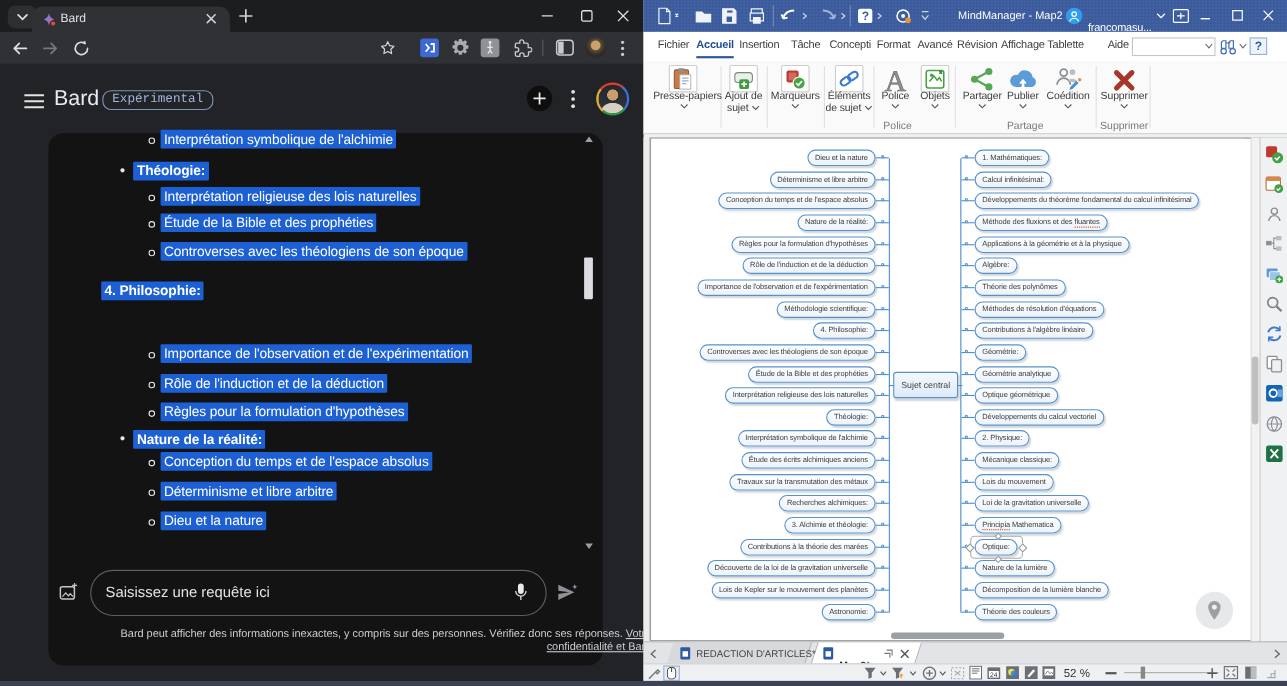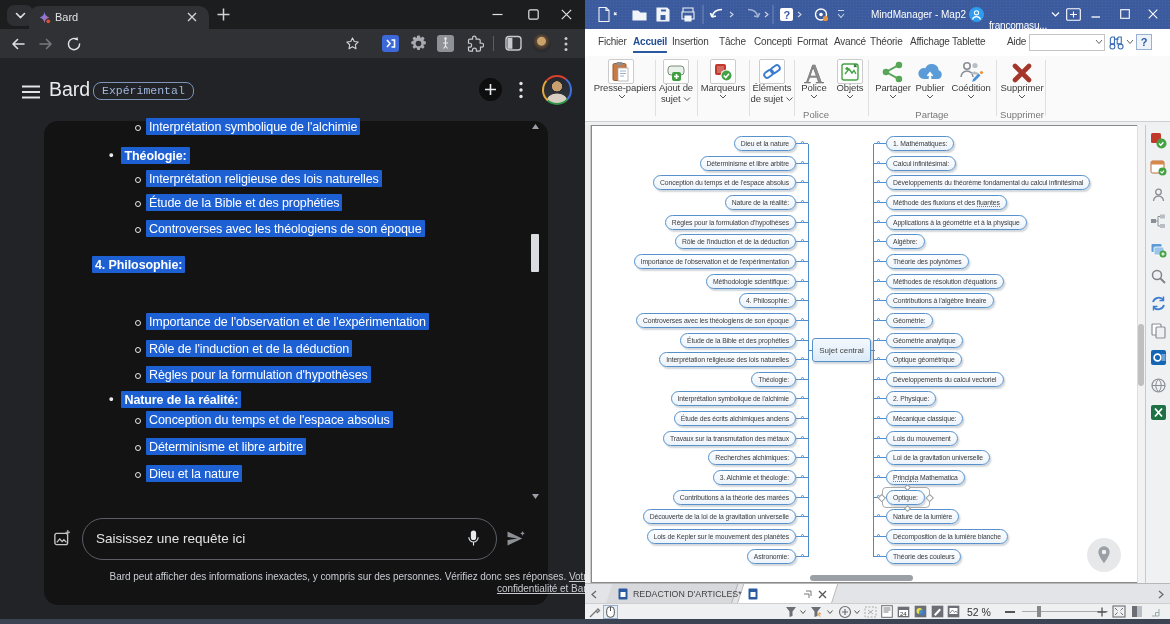--- a/index.html
+++ b/index.html
@@ -247,21 +247,21 @@
         </svg>
   </div>
   <div id="mmtabs">
     <span class="rtab" style="left:13px">Fichier</span>
     <span class="rtab" style="left:48px;color:#1f4e96;font-weight:bold;border-bottom:2.5px solid #2b5aa0;padding-bottom:4px">Accueil</span>
     <span class="rtab" style="left:87px">Insertion</span>
     <span class="rtab" style="left:134px">Tâche</span>
     <span class="rtab" style="left:169px">Concepti</span>
     <span class="rtab" style="left:212px">Format</span>
     <span class="rtab" style="left:249px">Avancé</span>
-    <span class="rtab" style="left:285px">Théorie</span>
+    <span class="rtab" style="left:285px">Révision</span>
     <span class="rtab" style="left:325px">Affichage</span>
     <span class="rtab" style="left:367px">Tablette</span>
     <span class="rtab" style="left:422px">Aide</span>
     <div style="position:absolute;left:444px;top:5px;width:76px;height:17px;border:1px solid #c5c5c5;background:#fff"></div>
     <svg width="8" height="6" style="position:absolute;left:510px;top:10px">
           <path d="M1 1 L4 4.5 L7 1" stroke="#666" stroke-width="1" fill="none"></path>
         </svg>
     <svg width="17" height="15" style="position:absolute;left:523px;top:6px" viewBox="0 0 24 22">
           <path d="M5 3 h4 v10 h-6 v-8 z M15 3 h4 v10 h-6 v-8 z M9 6 h6" stroke="#3b6cb4" stroke-width="1.6" fill="none"></path>
           <circle cx="6" cy="17" r="3.6" stroke="#3b6cb4" stroke-width="1.6" fill="none"></circle>

